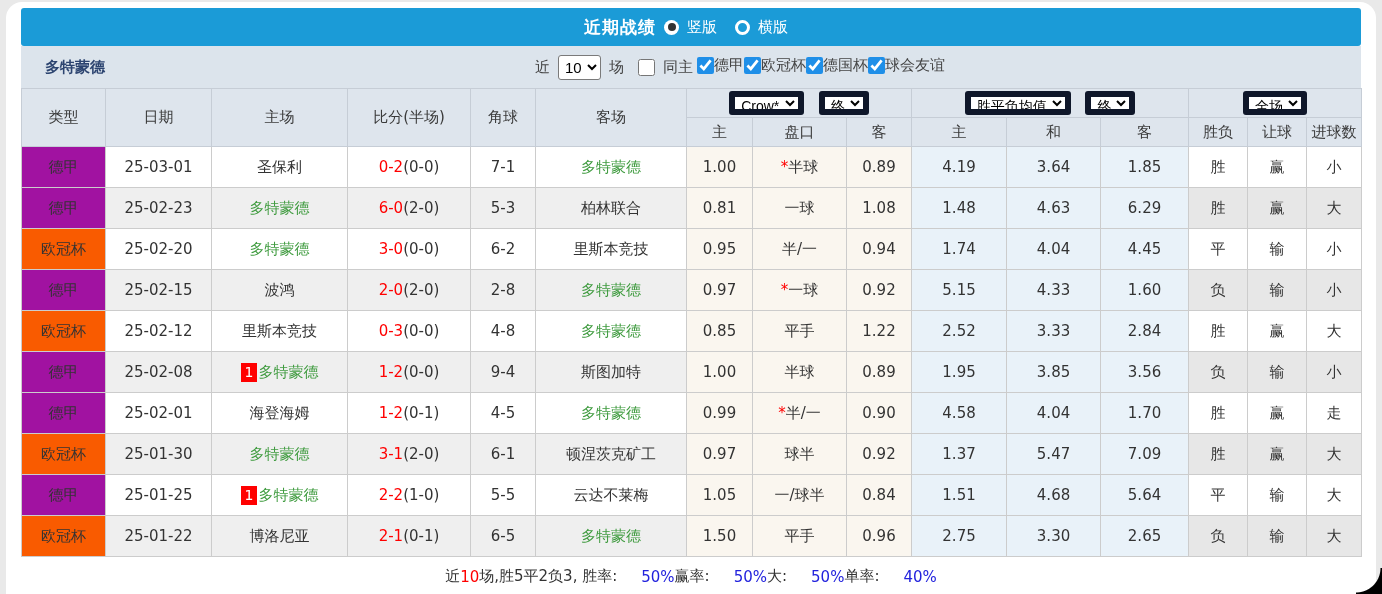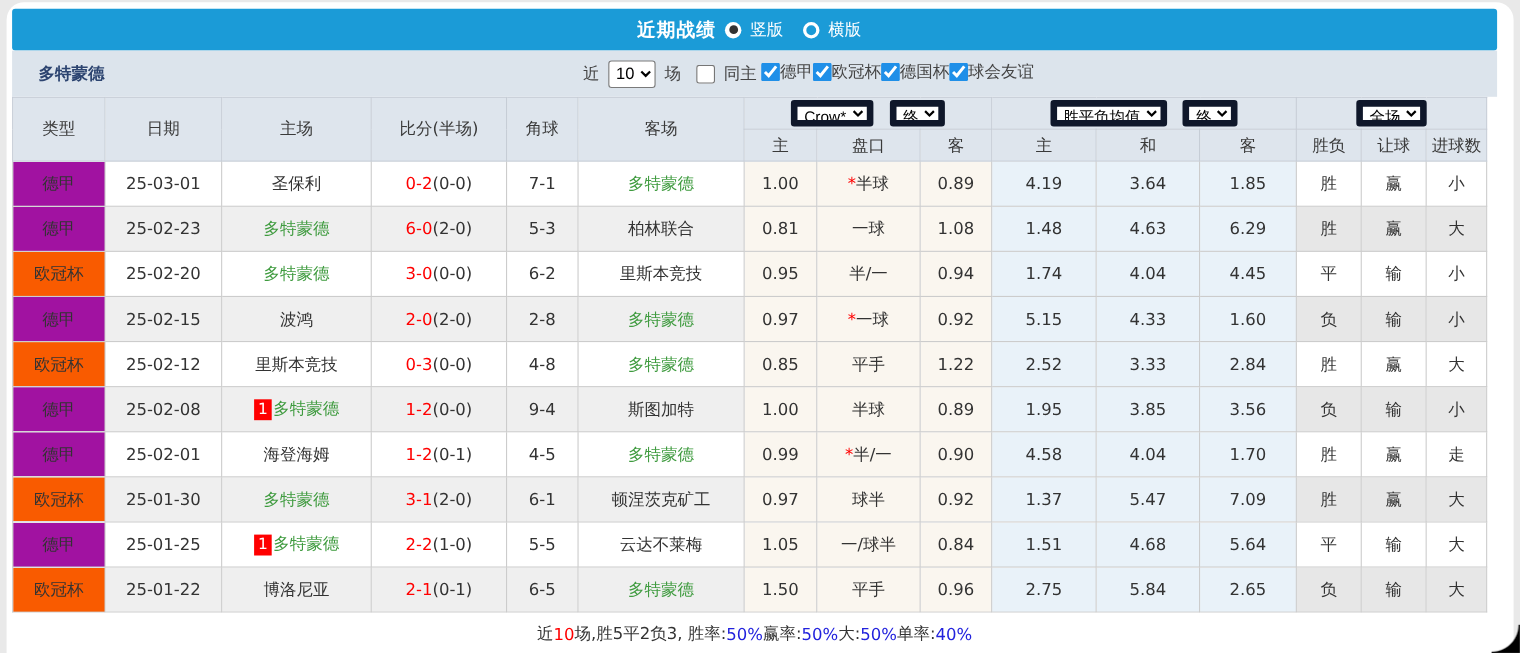--- a/index.html
+++ b/index.html
@@ -4,21 +4,21 @@
 <style>
   * { box-sizing: border-box; margin: 0; padding: 0; }
   html,body { width:1382px; height:594px; overflow:hidden; }
   body {
     background:#e9e9e9;
     font-family:"DejaVu Sans","Liberation Sans",sans-serif;
     color:#333;
   }
   .card {
     position:absolute; left:6px; top:2px; width:1370px; height:592px;
-    background:#fff; border-radius:16px 16px 0 0; padding:6px 15px 0 5px;
+    background:#fff; border-radius:16px 16px 0 0; padding:6px 15px 0 15px;
   }
   
   .titlebar {
     height:38px; background:#1b9bd7; border-radius:3px;
     display:flex; align-items:center; justify-content:center; gap:8px;
     color:#fff;
   }
   .titlebar .title { font-size:17px; font-weight:bold; letter-spacing:1px; }
   .radio { width:15px; height:15px; border-radius:50%; display:inline-block; position:relative; cursor:pointer; }
   .radio.sel { background:#fff; }
@@ -57,21 +57,21 @@
   .score-main { color:#ff0000; }
   .star { color:#ff0000; }
   .team-self { color:#3f9b3f; }
   .badge1 { display:inline-block; background:#ff0000; color:#fff; font-size:14px; line-height:19px; padding:0 4px; margin-right:1px; }
   .r-red { color:#f86060; }
   .r-green { color:#3a9a55; }
   .r-blue { color:#5b5be8; }
   
   .footer { height:39px; display:flex; align-items:center; justify-content:center; font-size:15px; color:#333; background:#fff; }
   .footer .seg-red { color:#ff0000; }
-  .footer .seg-blue { color:#2222dd; }
+  .footer .seg-blue { color:#2222dd;margin-left:24px; }
   .corner-art { position:fixed; right:0; bottom:0; width:26px; height:26px;
     background:radial-gradient(circle 26px at 0 0, rgba(0,0,0,0) 24px, #000 25px); }
 </style>
 </head>
 <body>
 
 <div class="card">
 
   <div class="titlebar">
     <span class="title">近期战绩</span>
@@ -315,21 +315,21 @@
           <td class="lg-cell lg-oug">欧冠杯</td>
           <td class="plain">25-01-22</td>
           <td class="plain"><span>博洛尼亚</span></td>
           <td class="plain"><span class="score-main">2-1</span><span>(0-1)</span></td>
           <td class="plain">6-5</td>
           <td class="plain"><span class="team-self">多特蒙德</span></td>
           <td class="ah">1.50</td>
           <td class="ah-line">平手</td>
           <td class="ah">0.96</td>
           <td class="eu">2.75</td>
-          <td class="eu eu-draw">5.84</td>
+          <td class="eu eu-draw">3.30</td>
           <td class="eu">2.65</td>
           <td class="res r-green">负</td>
           <td class="res r-green">输</td>
           <td class="res r-red">大</td>
         </tr>
       </tbody>
   </table>
 
   <div class="footer" id="footer">
       <span class="">近</span>

